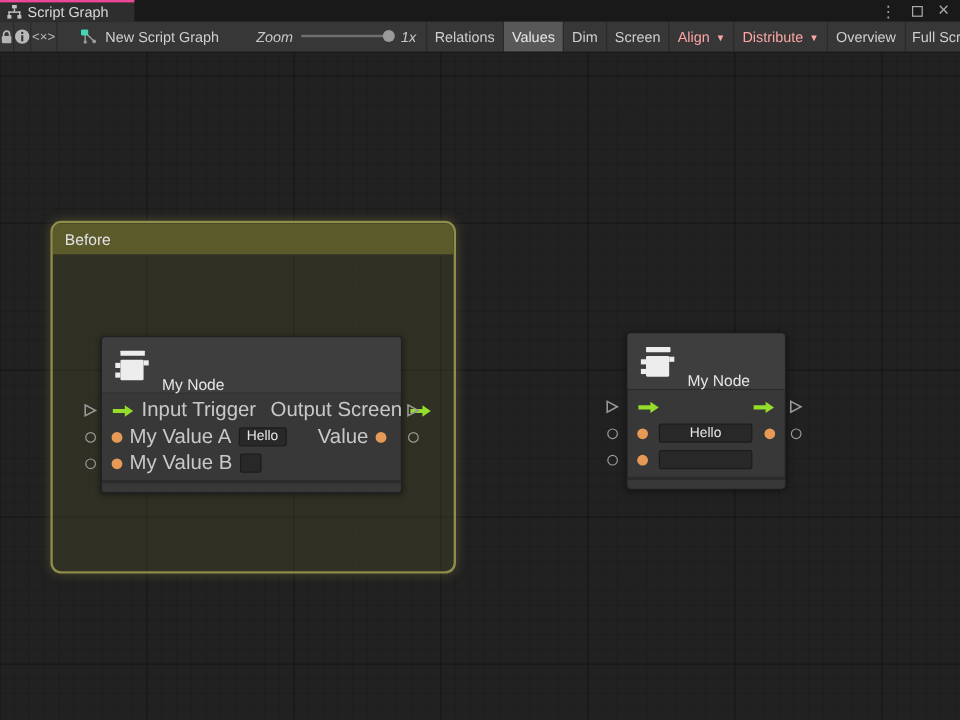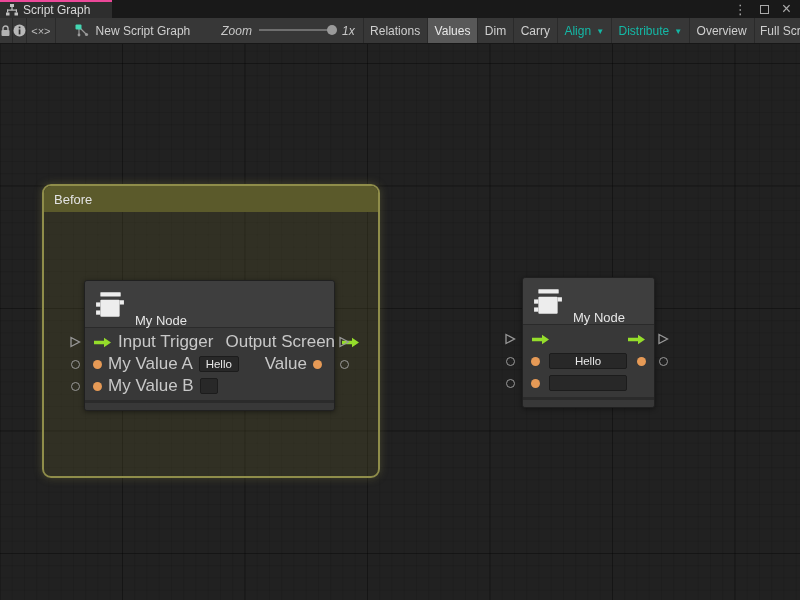--- a/index.html
+++ b/index.html
@@ -12,21 +12,21 @@
   .tab-label{font-size:12px;color:#d8d8d8;white-space:nowrap;}
   .winctl{margin-left:auto;display:flex;align-items:center;gap:13px;padding-right:9px;}
   .winctl .glyph{font-size:13px;color:#aaaaaa;line-height:1;}
   .maxbox{width:9px;height:9px;border:1.5px solid #aaaaaa;}
 
   
   .toolbar{position:absolute;top:18px;left:0;width:800px;height:26px;background:#373737;border-bottom:1px solid #171717;display:flex;align-items:center;overflow:hidden;font-size:12px;}
   .tcell{height:100%;display:flex;align-items:center;justify-content:center;border-right:1px solid #2a2a2a;color:#c8c8c8;}
   .tbtn{padding:0 7px;height:100%;display:flex;align-items:center;white-space:nowrap;color:#cfcfcf;}
   .tbtn.active{background:#585858;color:#e8e8e8;text-align:right;}
-  .tbtn.disabled{color:#14b8a6;}
+  .tbtn.disabled{color:#fca5a5;}
   .tbtn .arrow{font-size:8px;margin-left:5px;margin-top:2px;}
   .vsep{width:1px;height:100%;background:#2a2a2a;}
   .zoomwrap{display:flex;align-items:flex-start;font-style:italic;}
   .slider{position:relative;width:76px;height:12px;margin:0 7px;}
   .slider .track{position:absolute;top:5.5px;left:0;width:100%;height:1.5px;background:#6f6f6f;}
   .slider .handle{position:absolute;top:1px;right:-2px;width:10px;height:10px;border-radius:50%;background:#9a9a9a;}
 
   
   .canvas{position:absolute;top:44px;left:0;width:800px;height:596px;background-color:#212121;
     background-image:
@@ -137,21 +137,21 @@
       </div>
       <span>1x</span>
     </div>
     <div class="vsep" style="margin-left:8px;"></div>
     <div class="tbtn">Relations</div>
     <div class="vsep"></div>
     <div class="tbtn active">Values</div>
     <div class="vsep"></div>
     <div class="tbtn">Dim</div>
     <div class="vsep"></div>
-    <div class="tbtn">Carry</div>
+    <div class="tbtn">Screen</div>
     <div class="vsep"></div>
     <div class="tbtn disabled">
       <span>Align</span>
       <span class="arrow">▼</span>
     </div>
     <div class="vsep"></div>
     <div class="tbtn disabled">
       <span>Distribute</span>
       <span class="arrow">▼</span>
     </div>

